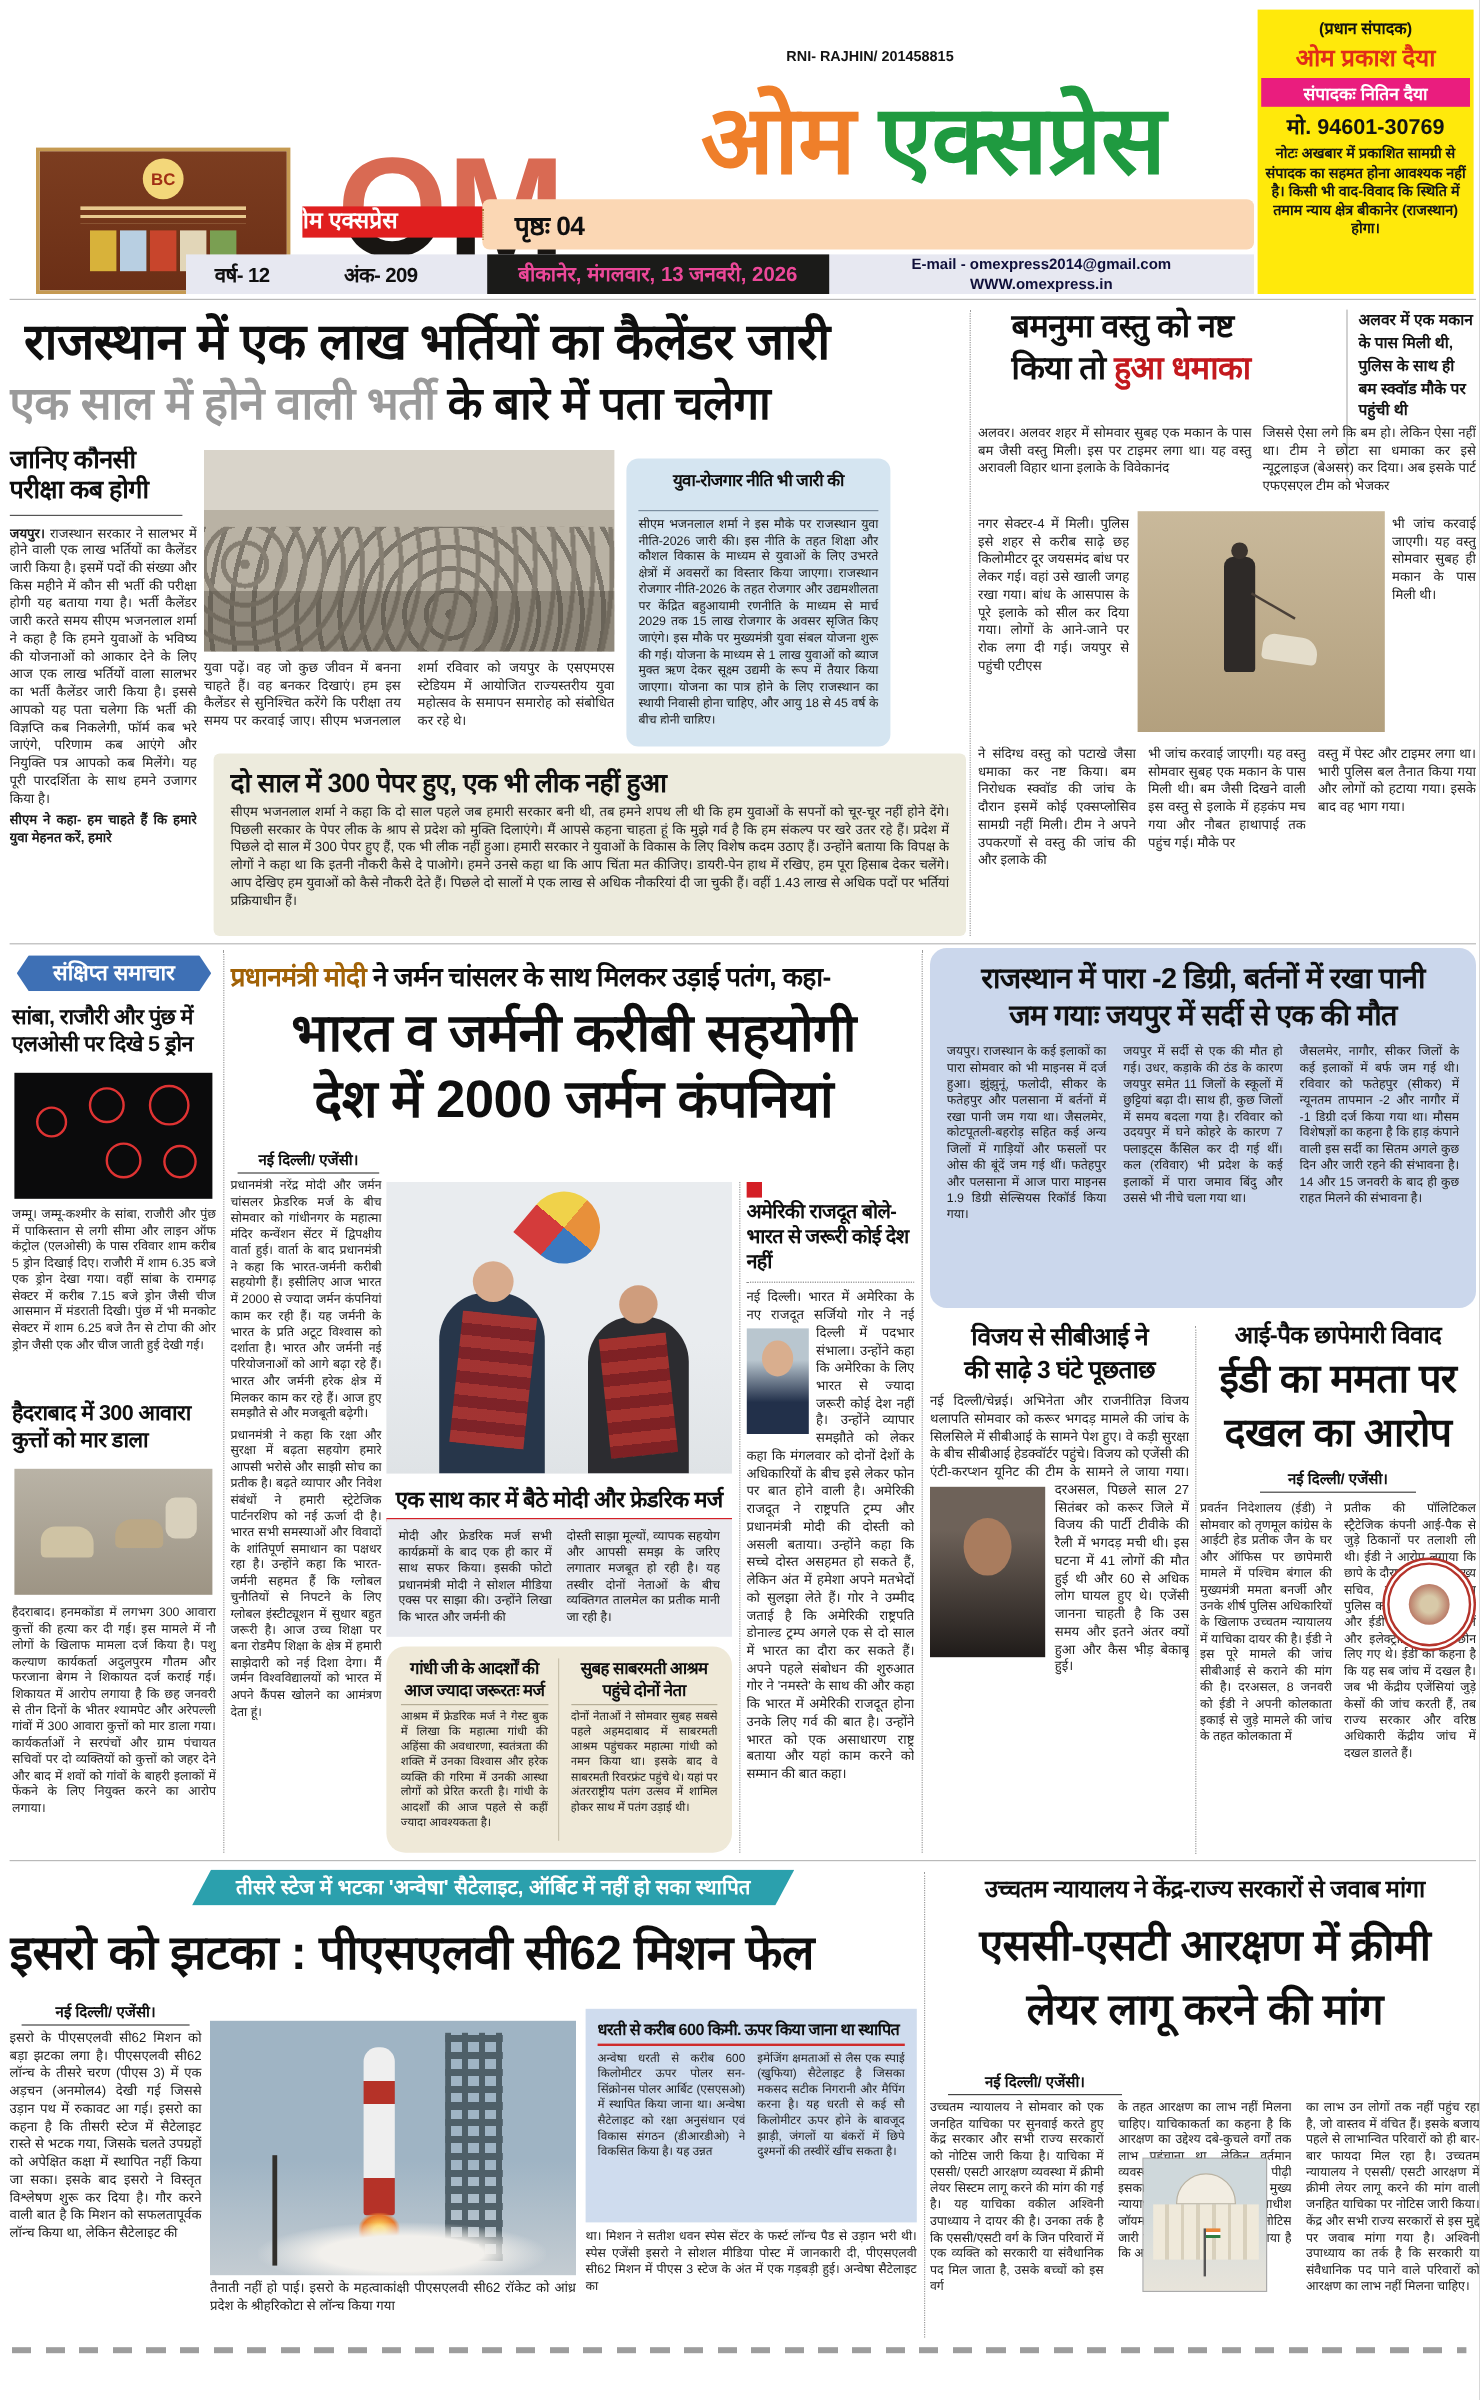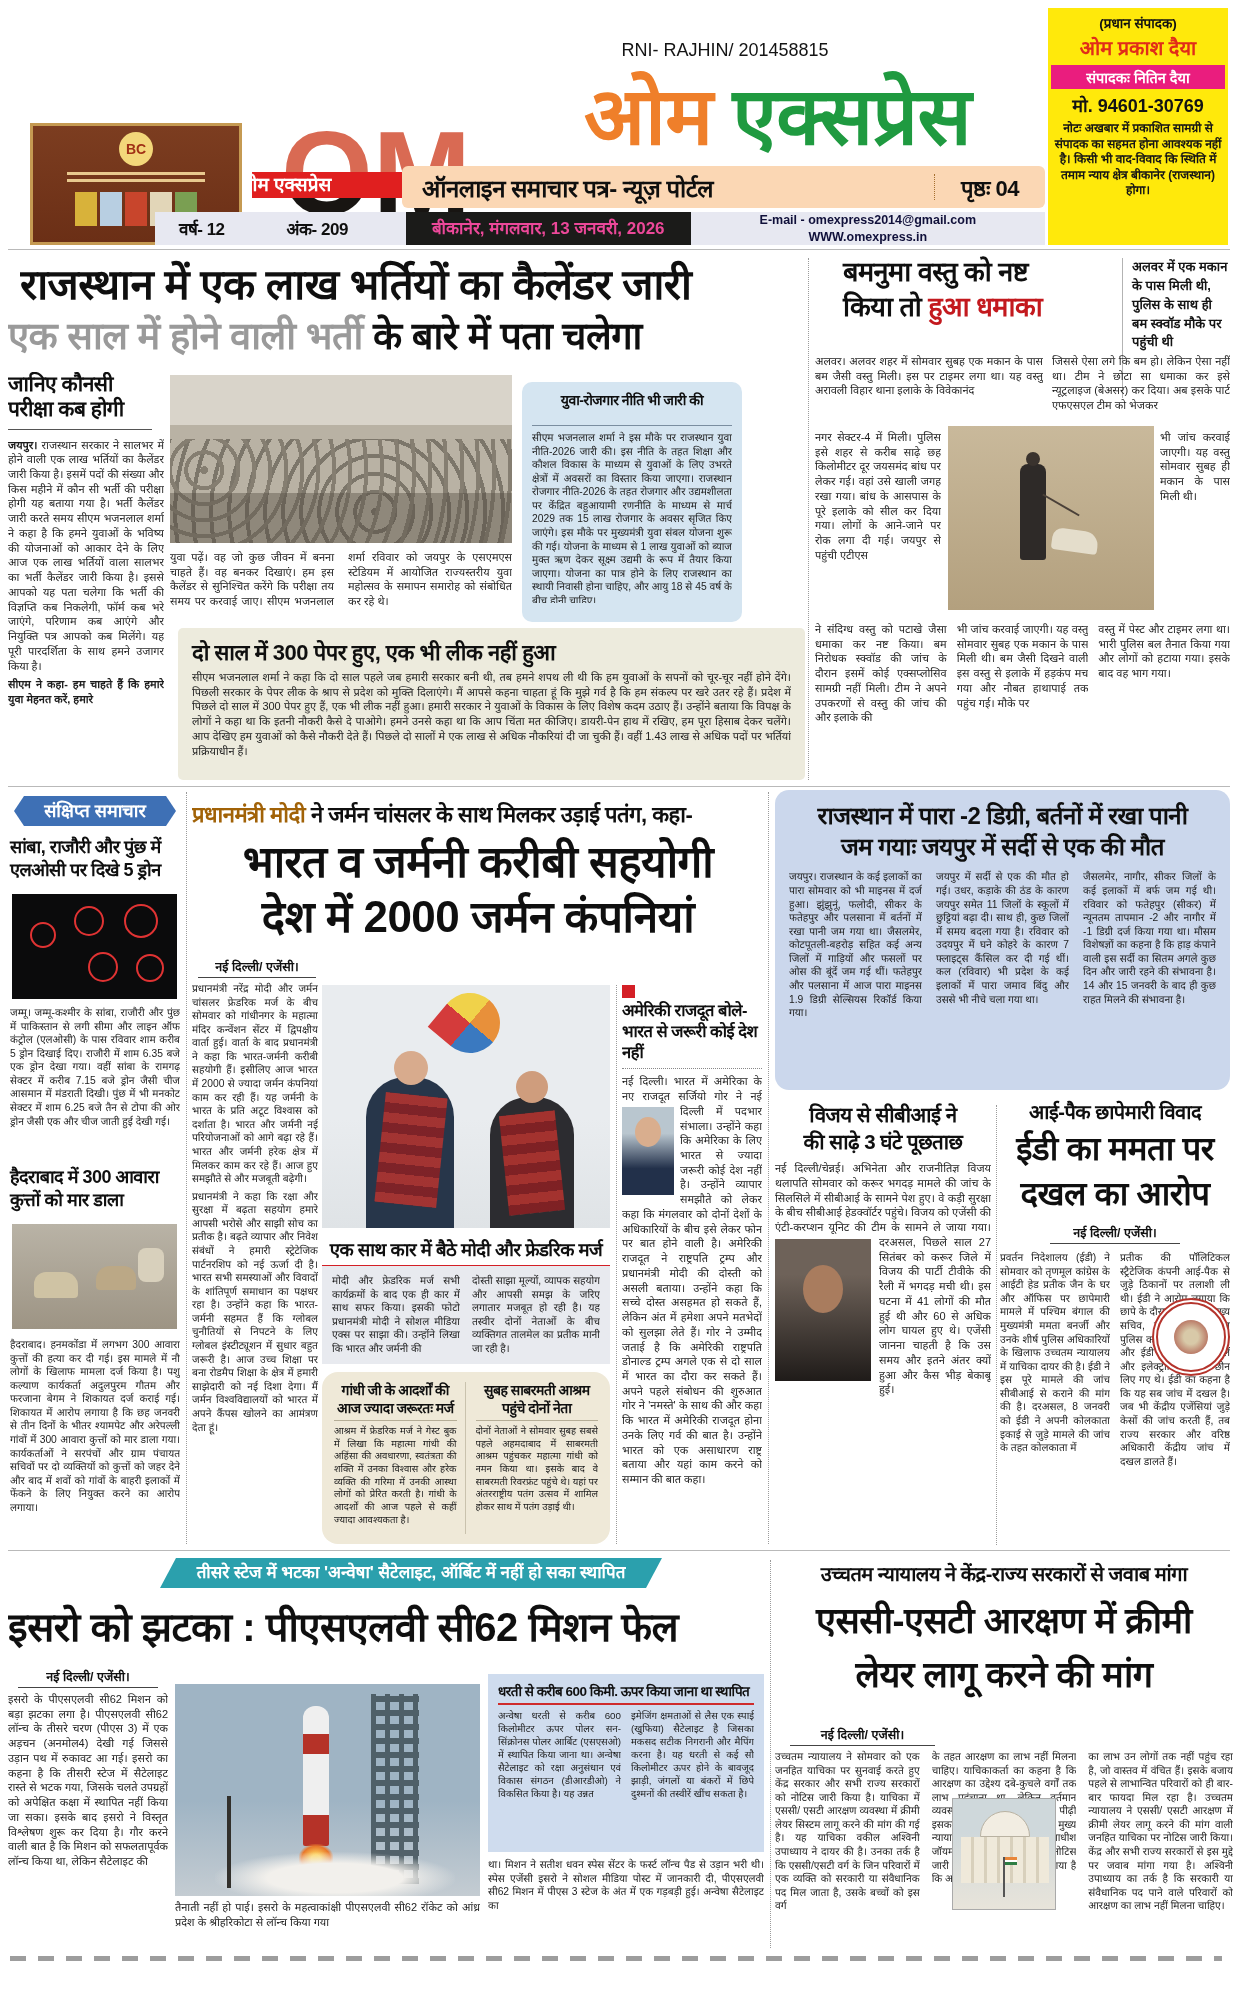--- a/index.html
+++ b/index.html
@@ -46,29 +46,28 @@
         <span style="width:22px;height:34px;background:#7a9f52;display:inline-block"></span>
     </div>
   </div>
 
   <div class="abs om-wrap" style="left:252px;top:126px;width:248px;height:118px">
     <div class="om-txt om-top">OM</div>
     <div class="om-txt om-bot">OM</div>
     <div class="om-band">ओम एक्सप्रेस</div>
   </div>
 
-  <div class="abs ctr" style="left:595px;top:40px;width:260px;font-weight:400;font-size:18px;color:#141414">RNI- RAJHIN/ 201458815</div>
+  <div class="abs ctr" style="left:595px;top:40px;width:260px;font-weight:700;font-size:12px;color:#141414">RNI- RAJHIN/ 201458815</div>
 
   <div class="abs" style="left:505px;top:58px;width:545px;height:108px;display:flex;align-items:baseline;gap:20px;justify-content:center">
     <span class="hd" style="font-size:80px;color:#ef7f2a">ओम</span>
     <span class="hd" style="font-size:80px;color:#1f9a40">एक्सप्रेस</span>
   </div>
 
   <div class="abs" style="left:402px;top:166px;width:643px;height:42px;background:#fbd7b4;border-radius:6px;display:flex;align-items:center">
-    <span class="hd" style="font-size:24px;padding-left:20px;flex:1">ऑनलाइन समाचार पत्र- न्यूज़ पोर्टल</span>
     <span style="border-left:1px dotted #a5702f;height:26px"></span>
     <span class="hd" style="font-size:22px;padding:0 26px">पृष्ठः 04</span>
   </div>
 
   <div class="abs ctr" style="left:1048px;top:8px;width:180px;height:237px;background:#ffe90b;padding:6px 5px;overflow:hidden">
     <div style="font-weight:700;font-size:13.5px;color:#111">(प्रधान संपादक)</div>
     <div style="font-weight:800;font-size:20px;color:#e12c19;margin-top:2px">ओम प्रकाश दैया</div>
     <div style="background:#ea1d7e;color:#fff;font-weight:700;font-size:14.5px;margin:4px -2px;padding:2px 0">संपादकः नितिन दैया</div>
     <div style="font-weight:800;font-size:18px;color:#131313;margin:2px 0 4px">मो. 94601-30769</div>
     <div style="font-weight:700;font-size:12px;line-height:1.3;color:#151515">नोटः अखबार में प्रकाशित सामग्री से संपादक का सहमत होना आवश्यक नहीं है। किसी भी वाद-विवाद कि स्थिति में तमाम न्याय क्षेत्र बीकानेर (राजस्थान) होगा।</div>

